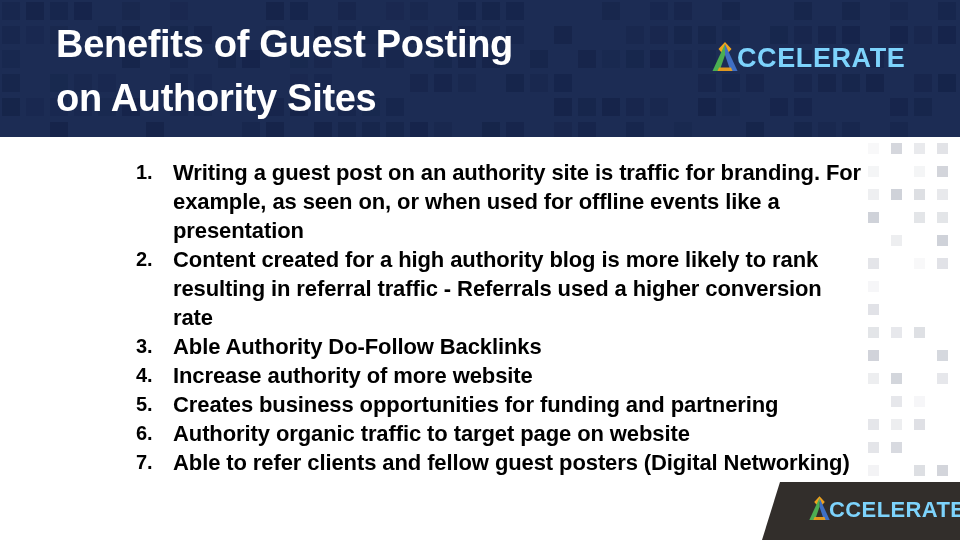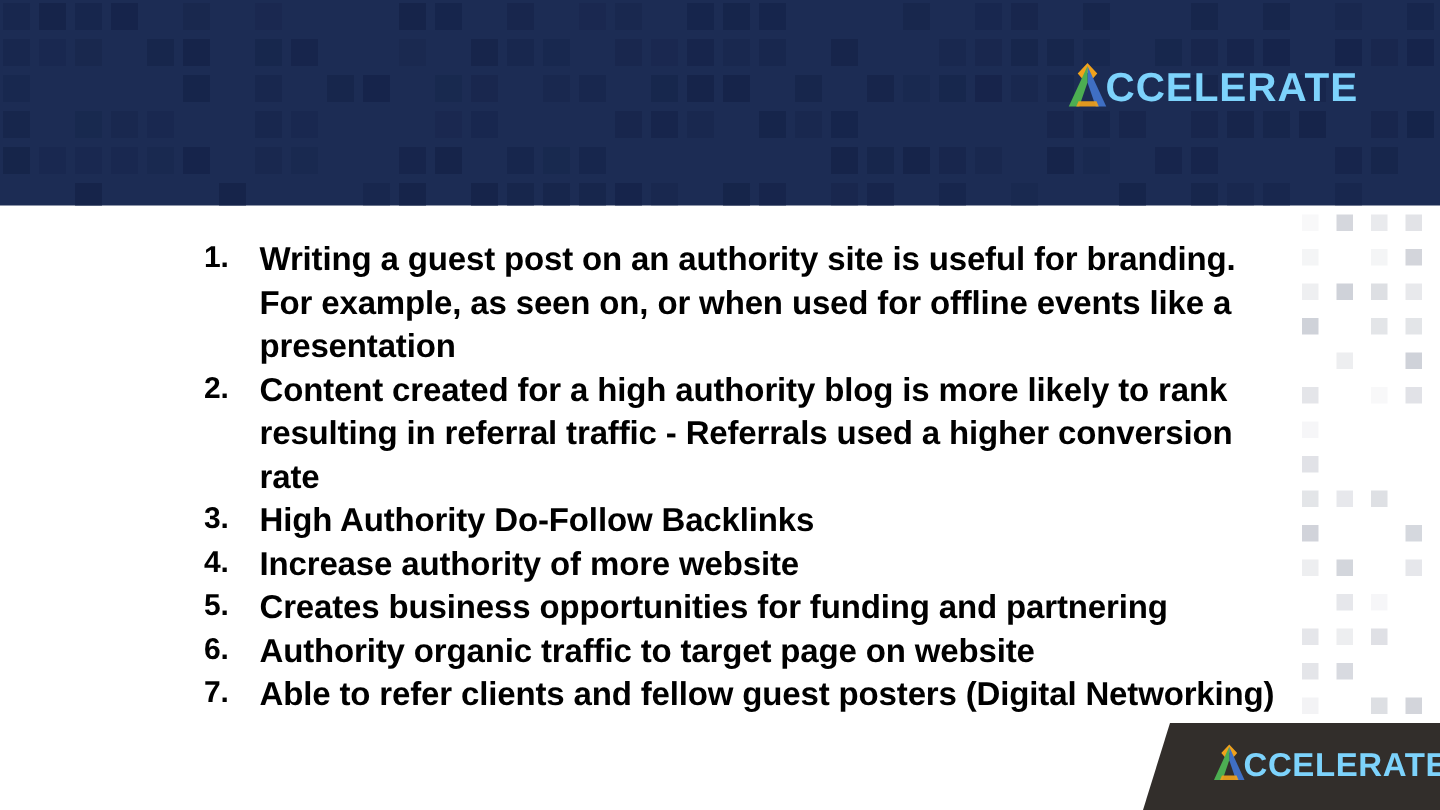--- a/index.html
+++ b/index.html
@@ -306,20 +306,22 @@
         <i style="left: 578px; top: 122px; width: 18px; height: 18px; background: rgb(22, 36, 74); opacity: 0.76;"></i>
         <i style="left: 626px; top: 122px; width: 18px; height: 18px; background: rgb(22, 36, 74); opacity: 0.69;"></i>
         <i style="left: 674px; top: 122px; width: 18px; height: 18px; background: rgb(22, 36, 74); opacity: 0.38;"></i>
         <i style="left: 746px; top: 122px; width: 18px; height: 18px; background: rgb(22, 36, 74); opacity: 0.88;"></i>
         <i style="left: 794px; top: 122px; width: 18px; height: 18px; background: rgb(22, 36, 74); opacity: 0.74;"></i>
         <i style="left: 818px; top: 122px; width: 18px; height: 18px; background: rgb(22, 36, 74); opacity: 0.45;"></i>
         <i style="left: 842px; top: 122px; width: 18px; height: 18px; background: rgb(22, 36, 74); opacity: 0.59;"></i>
         <i style="left: 890px; top: 122px; width: 18px; height: 18px; background: rgb(22, 36, 74); opacity: 0.54;"></i>
       </div>
 
+    <div class="header-title">Benefits of Guest Posting
+on Authority Sites</div>
 
     <div class="logo-header">
       <span class="logo-mark">
         <svg width="38" height="38" viewBox="0 0 38 38" aria-hidden="true">
           <polygon points="19,4 25.5,11 22.5,14.5 19,10.5 15.5,14.5 12.5,11" fill="#f0a21c"></polygon>
           <polygon points="19,6 31.5,33 24.5,33 19,17" fill="#3f6fc4"></polygon>
           <polygon points="19,6 6.5,33 13.5,33 19,17" fill="#4cae52"></polygon>
           <polygon points="13,29.5 25,29.5 26.5,33 11.5,33" fill="#f0a21c" opacity="0.92"></polygon>
           <polygon points="19,6 24,17 19,17 14,17" fill="#3f6fc4" opacity="0"></polygon>
         </svg>
@@ -377,31 +379,31 @@
       <i style="left: 77px; top: 374px; width: 11px; height: 11px; background: rgb(154, 160, 174); opacity: 0.46;"></i>
       <i style="left: 31px; top: 397px; width: 11px; height: 11px; background: rgb(154, 160, 174); opacity: 0.37;"></i>
       <i style="left: 54px; top: 397px; width: 11px; height: 11px; background: rgb(154, 160, 174); opacity: 0.28;"></i>
       <i style="left: 77px; top: 397px; width: 11px; height: 11px; background: rgb(154, 160, 174); opacity: 0.16;"></i>
     </div>
 
   <div class="list">
 
     <div class="list-item">
       <span class="list-num">1.</span>
-      <span class="list-text">Writing a guest post on an authority site is useful for branding. For example, as seen on, or when used for offline events like a presentation</span>
+      <span class="list-text">Writing a guest post on an authority site is traffic for branding. For example, as seen on, or when used for offline events like a presentation</span>
     </div>
 
     <div class="list-item">
       <span class="list-num">2.</span>
       <span class="list-text">Content created for a high authority blog is more likely to rank resulting in referral traffic - Referrals used a higher conversion rate</span>
     </div>
 
     <div class="list-item">
       <span class="list-num">3.</span>
-      <span class="list-text">High Authority Do-Follow Backlinks</span>
+      <span class="list-text">Able Authority Do-Follow Backlinks</span>
     </div>
 
     <div class="list-item">
       <span class="list-num">4.</span>
       <span class="list-text">Increase authority of more website</span>
     </div>
 
     <div class="list-item">
       <span class="list-num">5.</span>
       <span class="list-text">Creates business opportunities for funding and partnering</span>

